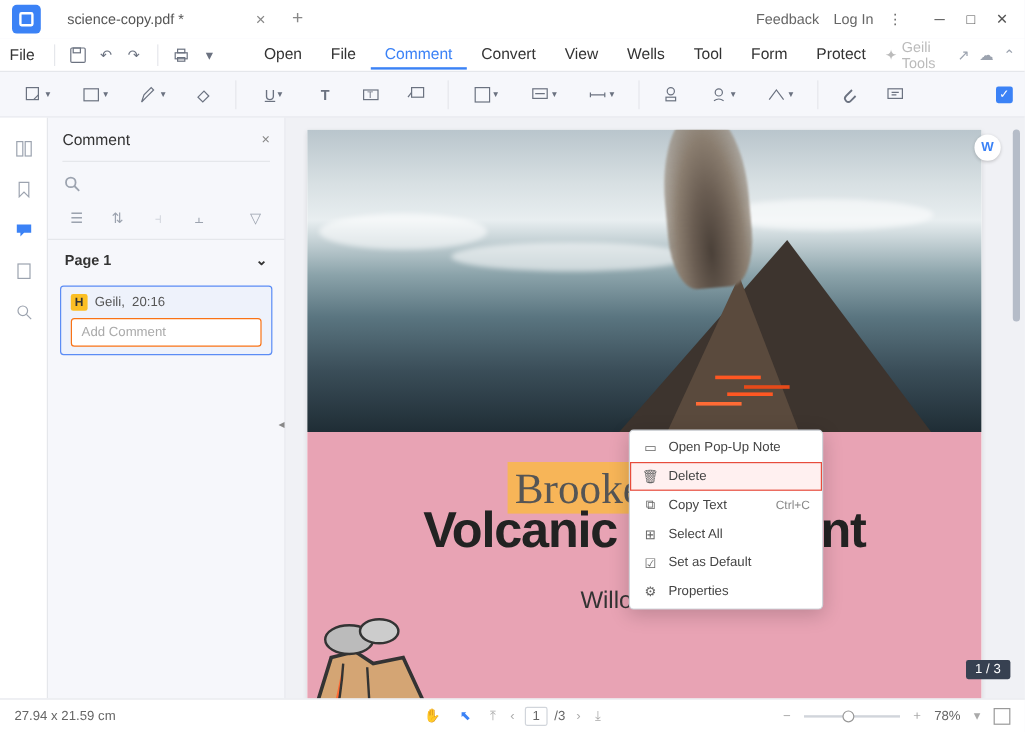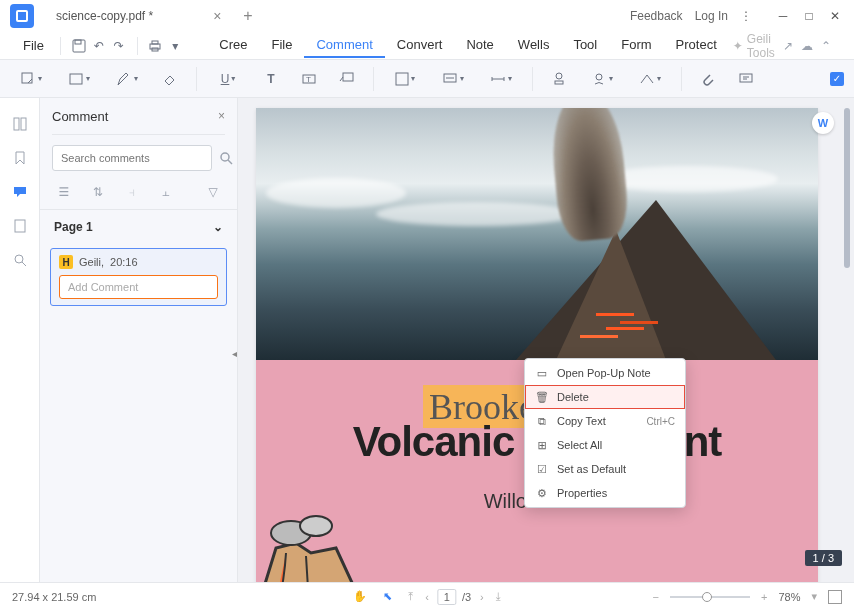--- a/index.html
+++ b/index.html
@@ -10,21 +10,21 @@
 .app-icon { width: 24px; height: 24px; margin: 0 10px; background: #3b82f6; border-radius: 4px; display: flex; align-items: center; justify-content: center; }
 .app-icon-inner { width: 12px; height: 12px; border: 2px solid #fff; border-radius: 2px; }
 .tab { height: 28px; padding: 0 12px; display: flex; align-items: center; gap: 60px; background: #fff; border-radius: 6px 6px 0 0; font-size: 12px; color: #555; }
 .tab-close { color: #888; cursor: pointer; font-size: 14px; }
 .newtab { margin-left: 10px; color: #888; font-size: 16px; cursor: pointer; }
 .titlebar-right { margin-left: auto; display: flex; align-items: center; gap: 12px; padding-right: 8px; color: #666; }
 .win-controls { display: flex; gap: 4px; margin-left: 8px; }
 .win-btn { width: 22px; height: 22px; display: flex; align-items: center; justify-content: center; color: #555; cursor: pointer; }
 
 
-.menubar { height: 28px; background: #fff; display: flex; align-items: center; padding: 0 23px; gap: 4px; border-bottom: 1px solid #e5e7eb; }
+.menubar { height: 28px; background: #fff; display: flex; align-items: center; padding: 0 8px; gap: 4px; border-bottom: 1px solid #e5e7eb; }
 .file-label { font-size: 13px; color: #333; margin-right: 6px; cursor: pointer; }
 .menu-icon { width: 22px; height: 22px; display: flex; align-items: center; justify-content: center; color: #6b7280; cursor: pointer; }
 .menu-divider { width: 1px; height: 18px; background: #e5e7eb; margin: 0 6px; }
 .main-menu { display: flex; gap: 0; margin-left: 20px; }
 .menu-item { padding: 4px 12px; font-size: 13px; color: #333; cursor: pointer; }
 .menu-item.active { color: #3b82f6; border-bottom: 2px solid #3b82f6; }
 .menubar-right { margin-left: auto; display: flex; align-items: center; gap: 8px; color: #9ca3af; }
 .search-tools { display: flex; align-items: center; gap: 4px; color: #bbb; font-size: 12px; }
 
 
@@ -154,25 +154,25 @@
   <div class="menu-icon">
       <svg width="14" height="14" viewBox="0 0 14 14">
         <rect x="2" y="5" width="10" height="5" fill="none" stroke="currentColor"></rect>
         <rect x="4" y="2" width="6" height="3" fill="none" stroke="currentColor"></rect>
         <rect x="4" y="9" width="6" height="3" fill="none" stroke="currentColor"></rect>
       </svg>
     </div>
   <div class="menu-icon">▾</div>
 
   <div class="main-menu">
-    <div class="menu-item">Cree</div>
+    <div class="menu-item">Open</div>
     <div class="menu-item">File</div>
     <div class="menu-item active">Comment</div>
     <div class="menu-item">Convert</div>
-    <div class="menu-item">Note</div>
+    <div class="menu-item">View</div>
     <div class="menu-item">Wells</div>
     <div class="menu-item">Tool</div>
     <div class="menu-item">Form</div>
     <div class="menu-item">Protect</div>
   </div>
 
   <div class="menubar-right">
     <div class="search-tools">
       <span>✦</span>
       <span>Geili Tools</span>
@@ -315,21 +315,20 @@
       </div>
   </div>
 
   <div class="sidebar">
     <div class="sidebar-header">
       <span class="sidebar-title">Comment</span>
       <span class="sidebar-close">×</span>
     </div>
     <div class="sidebar-divider"></div>
     <div class="search-row">
-      <input class="search-input" placeholder="Search comments" style="">
       <span class="search-icon">
           <svg width="16" height="16" viewBox="0 0 16 16">
             <circle cx="7" cy="7" r="4" fill="none" stroke="currentColor" stroke-width="1.5"></circle>
             <path d="M10 10 L14 14" stroke="currentColor" stroke-width="1.5"></path>
           </svg>
         </span>
     </div>
     <div class="filter-row">
       <span class="filter-btn">☰</span>
       <span class="filter-btn">⇅</span>

